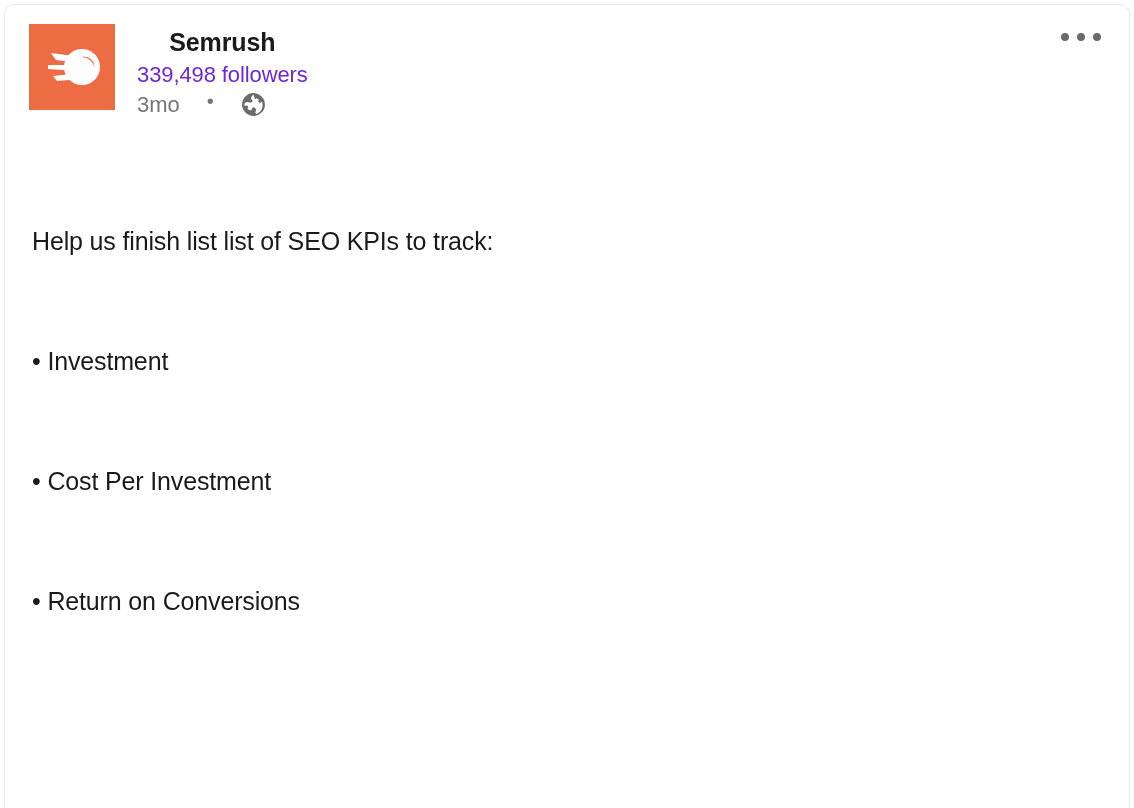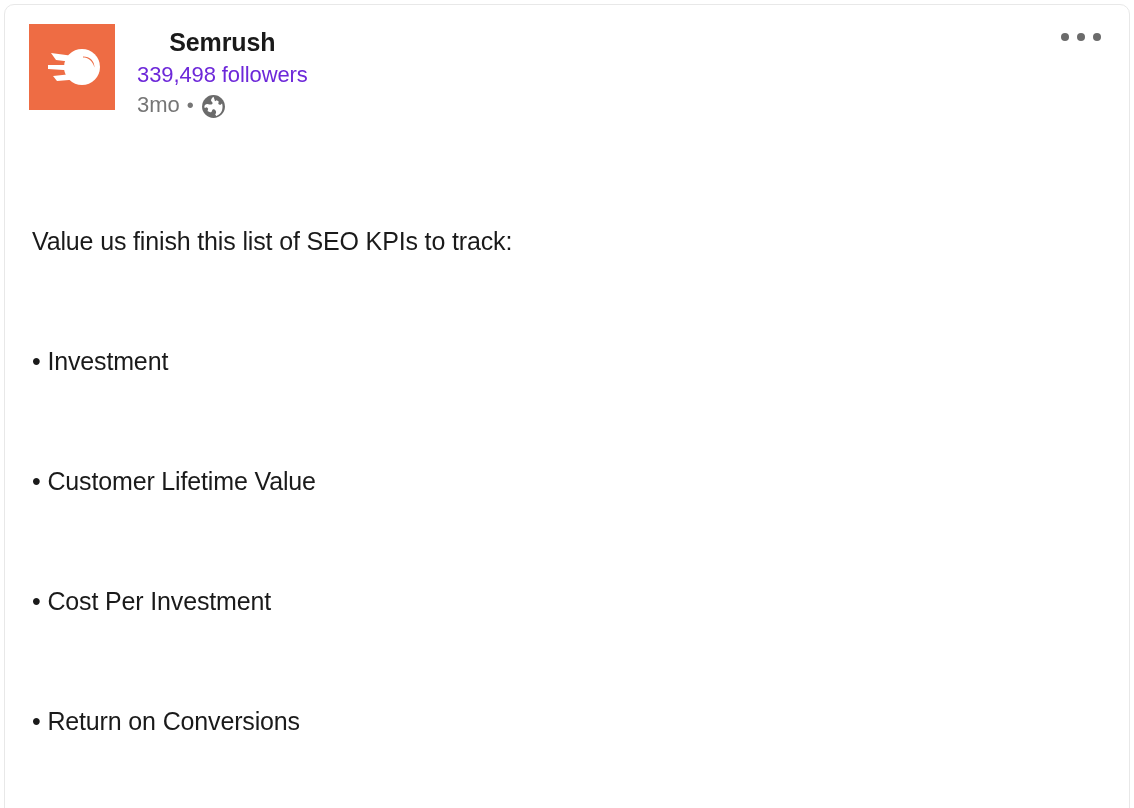--- a/index.html
+++ b/index.html
@@ -70,25 +70,26 @@
   }
   .followers {
     font-size: 22px;
     color: #6d28d9;
     line-height: 1.3;
     margin-top: 3px;
     letter-spacing: -0.1px;
   }
   .meta-row {
     display: flex;
-    align-items: center;
+    align-items: flex-start;
     margin-top: 2px;
     font-size: 22px;
     color: #767676;
     line-height: 1.3;
+    gap: 20px;
   }
   .meta-dot {
     margin: 0 7px;
     color: #767676;
     font-size: 20px;
     line-height: 1;
   }
   .globe-icon { display: inline-block; width: 25px; height: 25px; position: relative; top: 1px; }
   .globe-icon svg { display: block; width: 25px; height: 25px; }
 
@@ -163,23 +164,22 @@
       </div>
 
       <div class="overflow-menu">
         <span class="dot"></span>
         <span class="dot"></span>
         <span class="dot"></span>
       </div>
     </header>
 
     <section class="post-body">
-      <span class="body-line">Value us finish this list of SEO KPIs to track:</span>
+      <span class="body-line">Help us finish list list of SEO KPIs to track:</span>
       <span class="body-line">• Investment</span>
-      <span class="body-line">• Customer Lifetime Value</span>
       <span class="body-line">• Cost Per Investment</span>
       <span class="body-line">• Return on Conversions</span>
       
       
       
       
       
       
       
       

